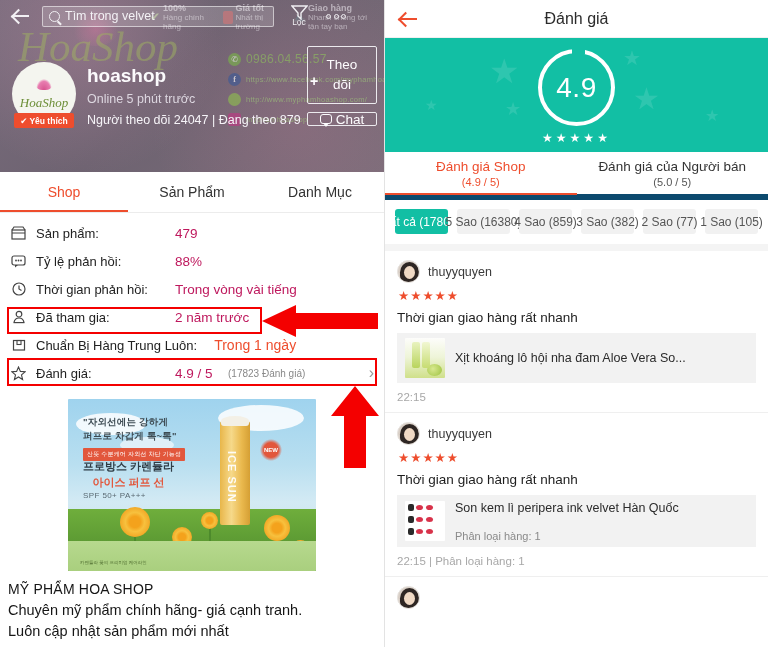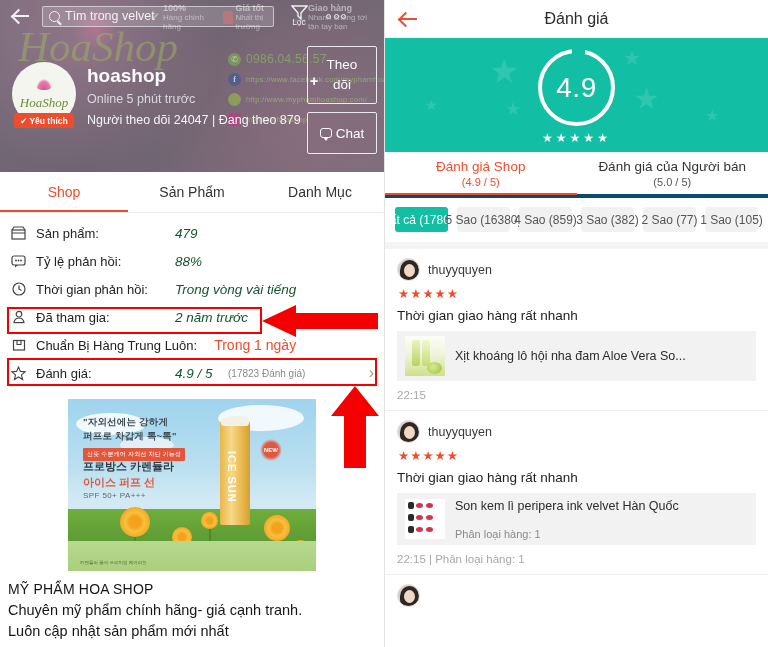--- a/index.html
+++ b/index.html
@@ -89,41 +89,41 @@
   .shop-name { font-size:19px; font-weight:700; color:#fbfafc; line-height:1.25; }
   .shop-online { font-size:12.5px; color:#ddd7e0; margin-top:4px; }
   .shop-follow { font-size:12.5px; color:#f6f4f8; margin-top:7px; white-space:nowrap; }
 
   .hdr-actions { position:absolute; right:7px; top:46px; width:70px; z-index:5; }
   .act-btn { border:1px solid #eceaee; border-radius:2px; color:#fdfcfe;
     display:flex; align-items:center; justify-content:center; cursor:pointer; }
   .act-follow { height:58px; flex-direction:column; font-size:13.5px; line-height:1.5;
     position:relative; }
   .act-follow .plus { position:absolute; left:2px; top:24px; font-size:14px; font-weight:700; }
-  .act-chat { height:42px; margin-top:8px; gap:4px; font-size:13.5px; }
+  .act-chat { height:14px; margin-top:8px; gap:4px; font-size:13.5px; }
   .chat-bub { width:12px; height:10px; border:1.4px solid #fdfcfe; border-radius:3px;
     position:relative; }
   .chat-bub:after { content:""; position:absolute; left:2px; bottom:-3.5px; width:0; height:0;
     border-left:3px solid transparent; border-right:3px solid transparent;
     border-top:4px solid #fdfcfe; }
 
   .tabs { height:41px; display:flex; border-bottom:1px solid #ececec; background:#fff; }
   .tab { flex:1; display:flex; align-items:center; justify-content:center; font-size:14px;
     color:#333; position:relative; cursor:pointer; }
   .tab.active { color:#ee4d2d; }
   .tab.active:after { content:""; position:absolute; left:0; right:0; bottom:0; height:2.5px;
     background:#ee4d2d; }
 
   .stats { padding:6px 0 4px; }
   .srow { display:flex; align-items:center; height:28px; padding:0 10px; gap:9px; }
   .s-icon { width:17px; flex:0 0 auto; display:flex; align-items:center; justify-content:center;
     color:#444; }
   .s-label { font-size:13px; color:#222; white-space:nowrap; }
   .s-val { font-size:14px; color:#ee4d2d; white-space:nowrap; }
-  .s-val-fixed { position:absolute; left:175px; font-size:13.5px; color:#14532d; white-space:nowrap;font-style:italic; }
+  .s-val-fixed { position:absolute; left:175px; font-size:13.5px; color:#be185d; white-space:nowrap; }
   .srow.pos { position:relative; }
   .s-sub { font-size:10px; color:#888; margin-left:6px; }
   .chev { margin-left:auto; color:#9a9a9a; font-size:16px; line-height:1; }
 
   .promo { padding:8px 0 0; }
   .promo-img { width:248px; height:172px; margin:0 auto; position:relative; overflow:hidden;
     border-radius:1px; }
   .sky { position:absolute; inset:0;
     background:linear-gradient(180deg,#9fd3ee 0%,#b9dff0 38%,#d3eaf4 60%,#cfe7ee 72%); }
   .cloud { position:absolute; background:rgba(255,255,255,.85); border-radius:50%; }
@@ -132,21 +132,21 @@
   .c3 { left:52px; top:38px; width:54px; height:16px; opacity:.7; }
   .grass { position:absolute; left:0; right:0; bottom:0; height:62px;
     background:linear-gradient(180deg,#6fae3c 0%,#5c9a33 55%,#4f8c2c 100%); }
   .greenbar { position:absolute; left:0; right:0; bottom:0; height:30px;
     background:linear-gradient(180deg,#b7d98e,#a9cf7e); }
   .kor-quote { position:absolute; left:15px; top:16px; font-size:9.5px; color:#3c4a52;
     font-weight:700; line-height:1.5; letter-spacing:.2px; }
   .kor-tag { position:absolute; left:15px; top:49px; background:#e2573c; color:#fff;
     font-size:6px; padding:2px 4px; border-radius:1px; letter-spacing:.2px; }
   .kor-title { position:absolute; left:15px; top:60px; font-size:11px; font-weight:700;
-    color:#2f3c45; line-height:1.45; }
+    color:#2f3c45; line-height:1.45;text-align:center; }
   .kor-title .or { color:#e2573c; }
   .kor-spf { position:absolute; left:15px; top:92px; font-size:8px; color:#5a6a73;
     letter-spacing:.4px; }
   .bottle { position:absolute; left:152px; top:22px; width:30px; height:104px;
     background:linear-gradient(90deg,#e8b64a,#f6d98a 38%,#eab94e 72%,#d59f34);
     border-radius:3px 3px 2px 2px; }
   .bottle-cap { position:absolute; left:153px; top:17px; width:28px; height:10px;
     background:#f3f0e6; border-radius:50% 50% 3px 3px; }
   .bottle-txt { position:absolute; left:158px; top:52px; font-size:11px; font-weight:700;
     color:#fff; writing-mode:vertical-rl; letter-spacing:1px; opacity:.92; }
@@ -204,21 +204,21 @@
   .gs5 { left:40px; top:60px; font-size:14px; }
   .gs6 { left:320px; top:70px; font-size:16px; }
   .ring { width:77px; height:77px; border-radius:50%; border:4px solid #fff;
     display:flex; align-items:center; justify-content:center; position:relative;
     margin-top:4px; }
   .ring:after { content:""; position:absolute; left:30px; top:-5px; width:13px; height:6px;
     background:#12bfa4; }
   .ring-val { font-size:28px; color:#fff; font-weight:400; letter-spacing:.5px; }
   .hero-stars { margin-top:5px; color:#fff; font-size:12px; letter-spacing:3px; }
 
-  .r-tabs { display:flex; border-bottom:4px solid #0c4a6e; background:#fff; }
+  .r-tabs { display:flex; border-bottom:6px solid #0c4a6e; background:#fff; }
   .r-tab { flex:1; padding:7px 0 6px; text-align:center; position:relative; cursor:pointer; }
   .r-tab .t1 { font-size:13.5px; color:#333; }
   .r-tab .t2 { font-size:11px; color:#555; margin-top:2px; }
   .r-tab.active .t1, .r-tab.active .t2 { color:#ee4d2d; }
   .r-tab.active:after { content:""; position:absolute; left:0; right:0; bottom:-1px; height:2.5px;
     background:#ee4d2d; }
 
   .chips { padding:9px 10px 10px; display:flex; flex-wrap:wrap; gap:8px 9px;
     border-bottom:7px solid #f4f4f4; background:#fff; }
   .chip { flex:1 1 0; min-width:0; height:25px; border-radius:3px; background:#f1f1f1;

